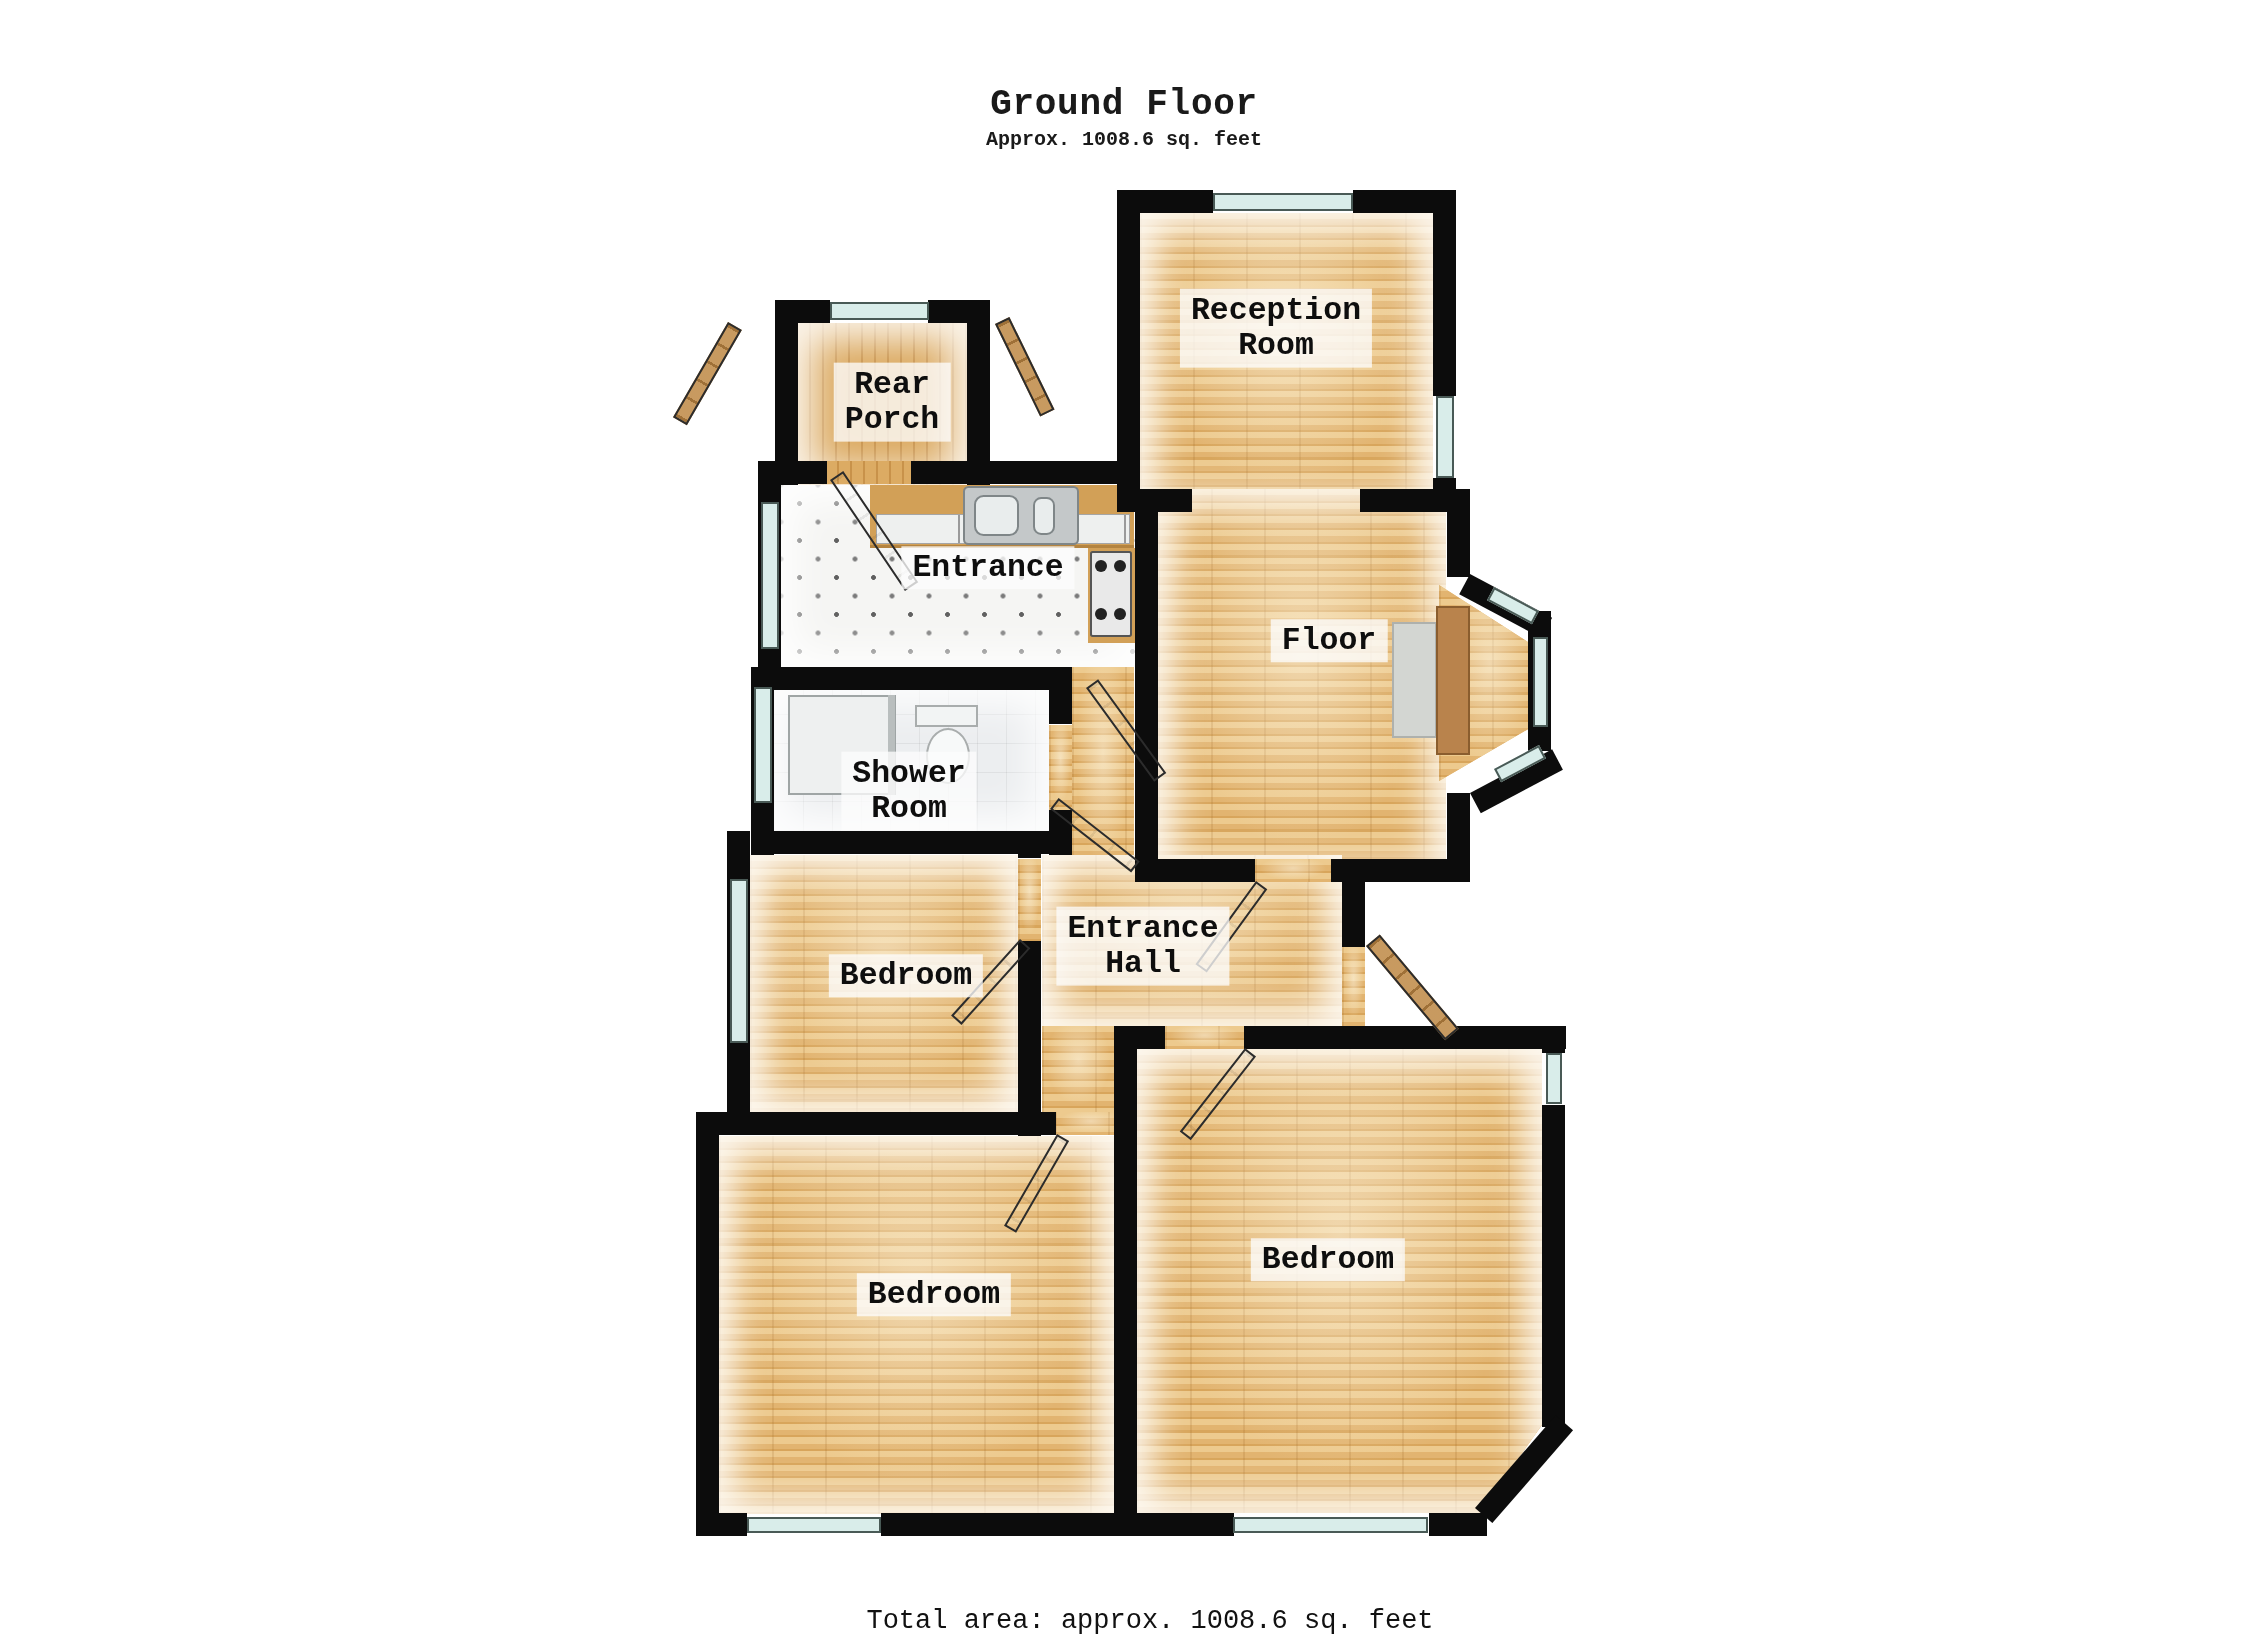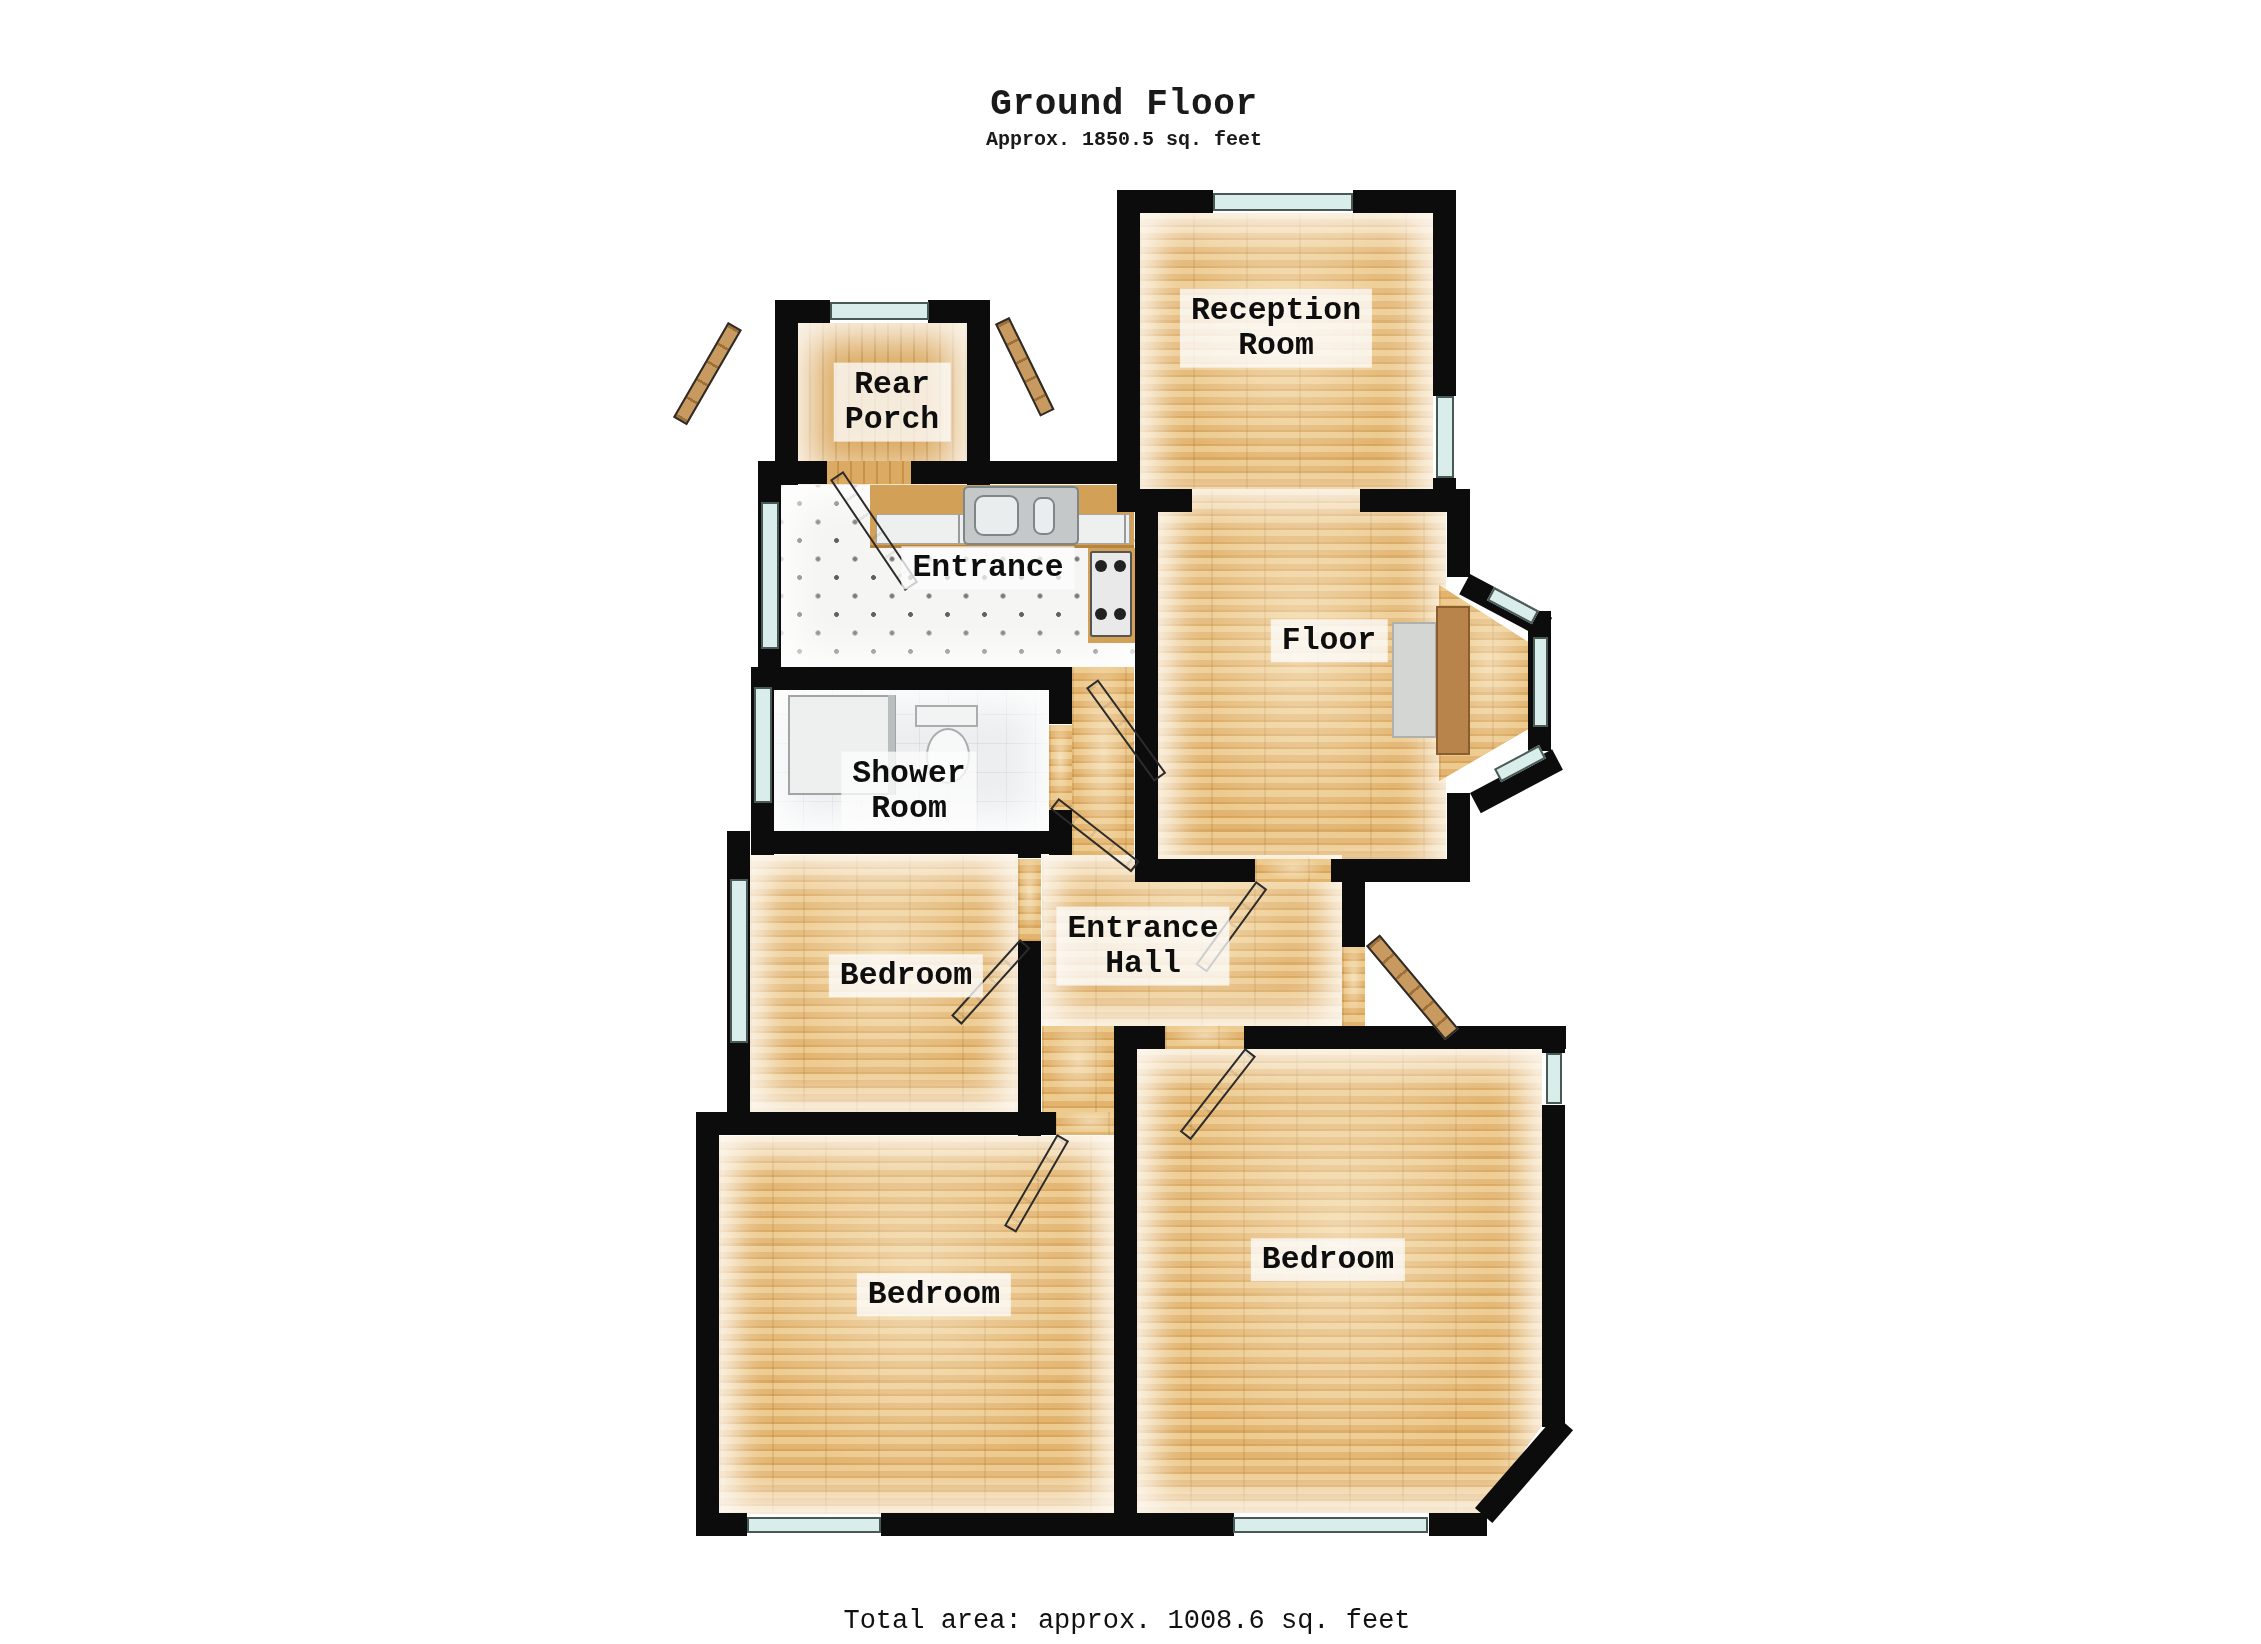--- a/index.html
+++ b/index.html
@@ -4,21 +4,21 @@
 <style>
   html,body{margin:0;padding:0;background:#ffffff;width:2261px;height:1645px;overflow:hidden;
     font-family:"Liberation Sans", sans-serif;}
   #page{position:relative;width:2261px;height:1645px;background:#fff;font-family:Liberation Mono, monospace;}
   .abs{position:absolute;margin-top:29px;}
   
   .title{position:absolute;left:1124px;top:104px;transform:translate(-50%,-50%);
     font-size:36px;font-weight:bold;color:#1a1a1a;letter-spacing:0.7px;}
   .subtitle{position:absolute;left:1124px;top:139px;transform:translate(-50%,-50%);
     font-size:20px;font-weight:bold;color:#1a1a1a;}
-  .footer-text{position:absolute;left:1127px;top:1621px;transform:translate(-50%,-50%);
+  .footer-text{position:absolute;left:1150px;top:1621px;transform:translate(-50%,-50%);
     font-size:27px;color:#111;}
   .room-label{position:absolute;transform:translate(-50%,-50%);
     font-size:31.5px;font-weight:bold;color:#0e0e0e;line-height:1.12;text-align:center;
     background:var(--label-background,rgba(252,252,252,0.78));padding:4.1px 11px;
     white-space:pre-line;z-index:60;}
   
   .wall{position:absolute;background:var(--wall-black,#0c0c0c);z-index:30;}
   .floor{position:absolute;z-index:10;box-shadow:inset 0 0 36px 16.4px rgba(255,255,255,0.88);}
   .f-wood{background-color:#e4b873;
     background-image:
@@ -44,21 +44,21 @@
   .door-brown{background:var(--door-wood,#c08c4a);
     background-image:repeating-linear-gradient(180deg, rgba(60,30,0,0.25) 0 2.7px, rgba(255,255,255,0.12) 2.7px 20.6px);}
   .fixture{position:absolute;z-index:20;box-sizing:border-box;}
 </style>
 </head>
 <body>
 
 <div id="page">
 
   <div class="title">Ground Floor</div>
-  <div class="subtitle">Approx. 1850.5 sq. feet</div>
+  <div class="subtitle">Approx. 1008.6 sq. feet</div>
   <div class="footer-text">Total area: approx. 1008.6 sq. feet</div>
 
   <div class="abs" style="left:0;top:0;width:2261px;height:1645px;">
 
     <div class="floor f-wood" style="left:1140px;top:184px;width:293px;height:299px;"></div>
     <div class="floor f-wood" style="left:1158px;top:460px;width:288px;height:393px;"></div>
     <div class="floor f-wood" style="left:1439px;top:556px;width:101px;height:196px;clip-path:polygon(0 0,100% 33%,100% 70%,0 100%);box-shadow:none;"></div>
     <div class="floor f-tile" style="left:781px;top:456px;width:354px;height:182px;"></div>
     <div class="floor f-porch" style="left:798px;top:294px;width:169px;height:162px;"></div>
     <div class="floor f-shower" style="left:774px;top:661px;width:275px;height:141px;"></div>

